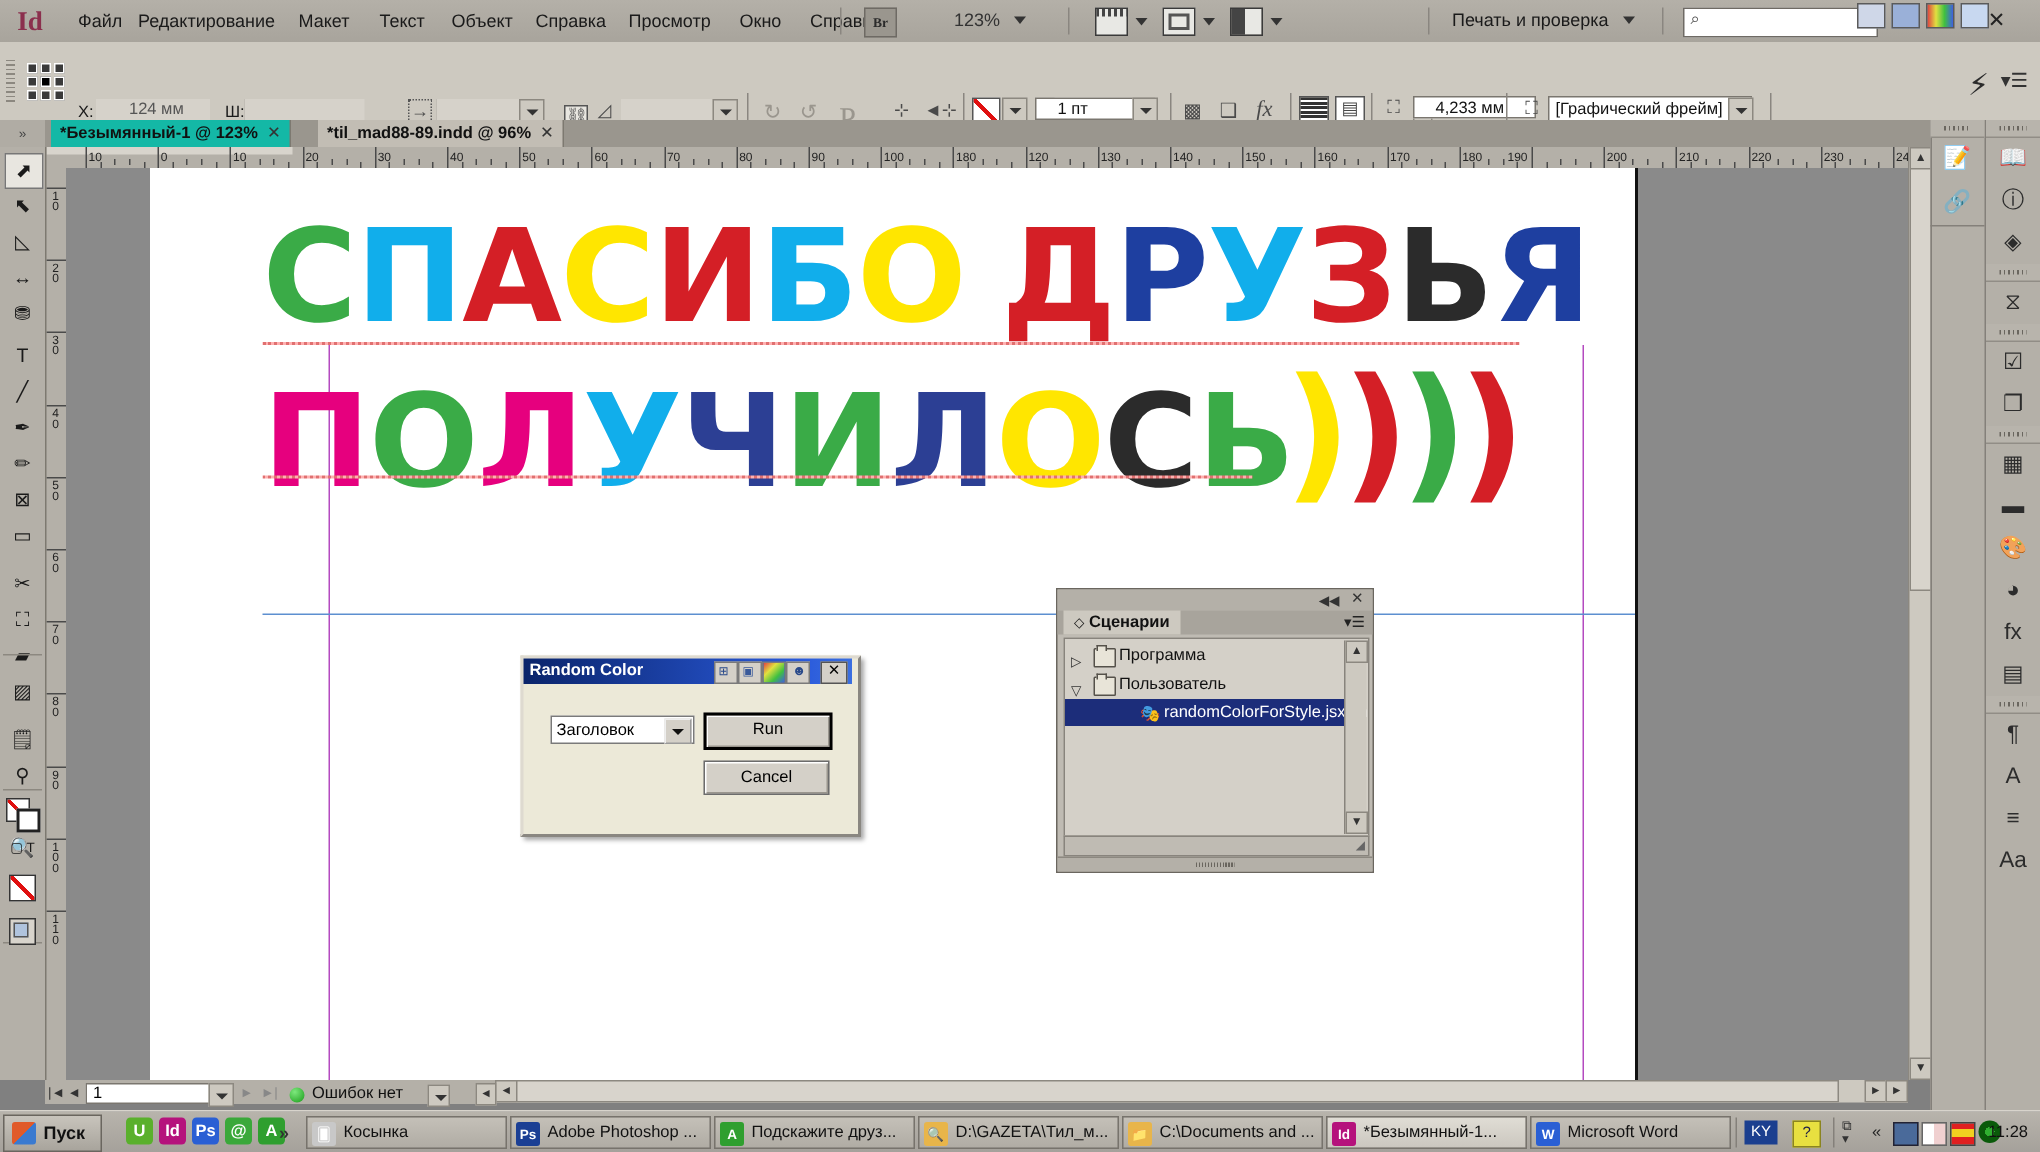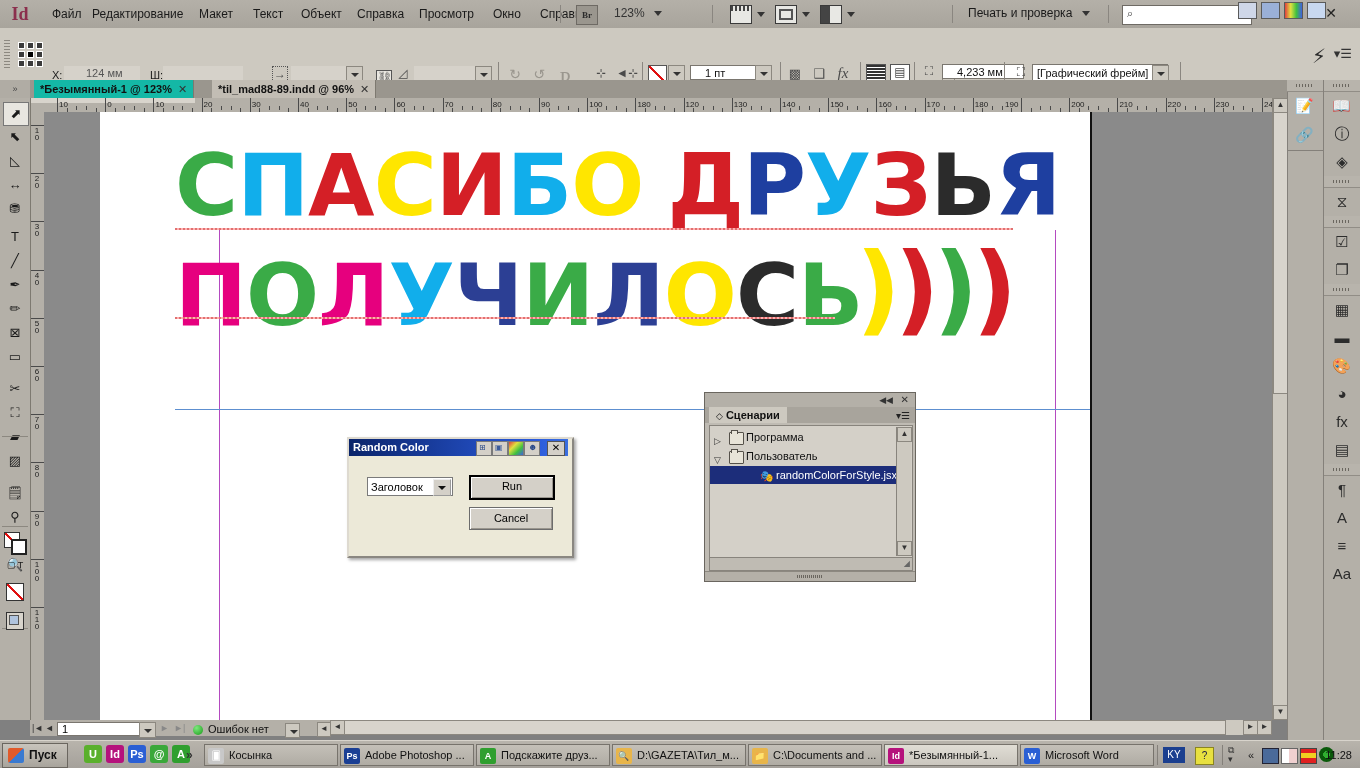--- a/index.html
+++ b/index.html
@@ -15,21 +15,21 @@
   .menubar{position:absolute;left:0;top:0;width:1360px;height:28px;
     background:linear-gradient(#b4b0a8,#a8a49c);border-bottom:1px solid #6e6a64;}
   .idlogo{position:absolute;left:8px;top:3px;width:24px;height:22px;
     color:#8b2f4d;font-weight:bold;font-size:18px;font-family:"Liberation Serif",serif;
     text-align:center;line-height:22px;}
   .mi{position:absolute;top:6px;height:16px;line-height:16px;font-size:12px;color:#1a1a1a;white-space:nowrap;cursor:default;}
   .vsep{position:absolute;top:5px;width:1px;height:18px;background:#8a8680;}
   .brbtn{position:absolute;left:576px;top:5px;width:20px;height:18px;
     background:#9a968e;border:1px solid #6e6a64;font-size:9px;text-align:center;line-height:18px;
     font-family:"Liberation Serif",serif;font-weight:bold;color:#2b2b2b;}
-  .zoomv{position:absolute;left:614px;top:6px;font-size:12px;color:#333;}
+  .zoomv{position:absolute;left:636px;top:6px;font-size:12px;color:#333;}
   .arr{width:0;height:0;border-left:4px solid transparent;border-right:4px solid transparent;
     border-top:5px solid #333;display:inline-block;vertical-align:middle;}
   .vwbtn{position:absolute;top:5px;height:19px;}
   .vwglyph{display:inline-block;width:20px;height:17px;border:1px solid #3a3a3a;background:#e8e8e4;vertical-align:middle;}
   .ws{position:absolute;left:968px;top:6px;font-size:12px;color:#1a1a1a;}
   .srchbox{position:absolute;left:1122px;top:5px;width:128px;height:18px;background:#fff;border:1px solid #6e6a64;}
   .wbtns{position:absolute;left:1238px;top:2px;}
   .wb{display:inline-block;width:17px;height:15px;border:1px solid #5a5a5a;margin-right:1px;vertical-align:top;}
   .closeX{position:absolute;left:1320px;top:4px;width:22px;height:18px;text-align:center;
     line-height:18px;font-size:14px;font-weight:bold;color:#222;}
@@ -146,21 +146,21 @@
 
   
   .dlg{position:absolute;left:347px;top:437px;width:223px;height:117px;
     background:#ece9d8;border:2px outset #dedad0;box-shadow:2px 2px 3px rgba(0,0,0,.35);}
   .dlg-tb{position:absolute;left:0;top:0;width:219px;height:17px;
     background:linear-gradient(90deg,#0a246a,#2a5adb 85%,#3b6fe0);}
   .dlg-title{position:absolute;left:4px;top:2px;font-size:11px;font-weight:bold;color:#fff;}
   .tbb{position:absolute;top:2px;width:14px;height:13px;border:1px solid #7a7a7a;background:#d4d0c8;}
   .dlg-x{position:absolute;right:3px;top:2px;width:16px;height:13px;background:#d4d0c8;
     border:1px solid #555;font-size:10px;font-weight:bold;text-align:center;line-height:11px;color:#000;}
-  .combo{position:absolute;left:18px;top:38px;width:86px;height:19px;background:#fff;border:1px solid #7a7a7a;
+  .combo{position:absolute;left:18px;top:38px;width:96px;height:19px;background:#fff;border:1px solid #7a7a7a;
     font-size:11px;line-height:18px;padding-left:3px;box-sizing:border-box;}
   .combo-btn{position:absolute;right:1px;top:1px;width:16px;height:15px;background:#d4d0c8;border:1px outset #eee;}
   .combo-btn:after{content:"";position:absolute;left:4px;top:6px;border-left:4px solid transparent;
     border-right:4px solid transparent;border-top:4px solid #111;}
   .btn{position:absolute;background:#d4d0c8;border:1px solid #6c6c6c;box-shadow:inset 1px 1px 0 #fff,inset -1px -1px 0 #9a968e;
     font-size:11px;text-align:center;color:#000;}
   .btn.def{border:2px solid #000;}
 
   
   .taskbar{position:absolute;left:0;top:740px;width:1360px;height:28px;

